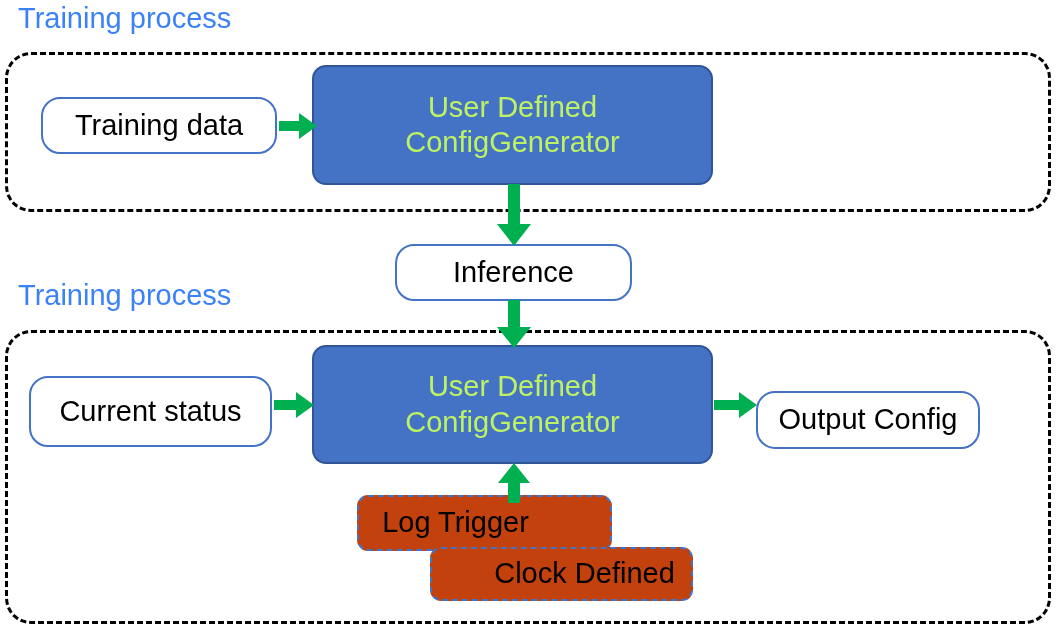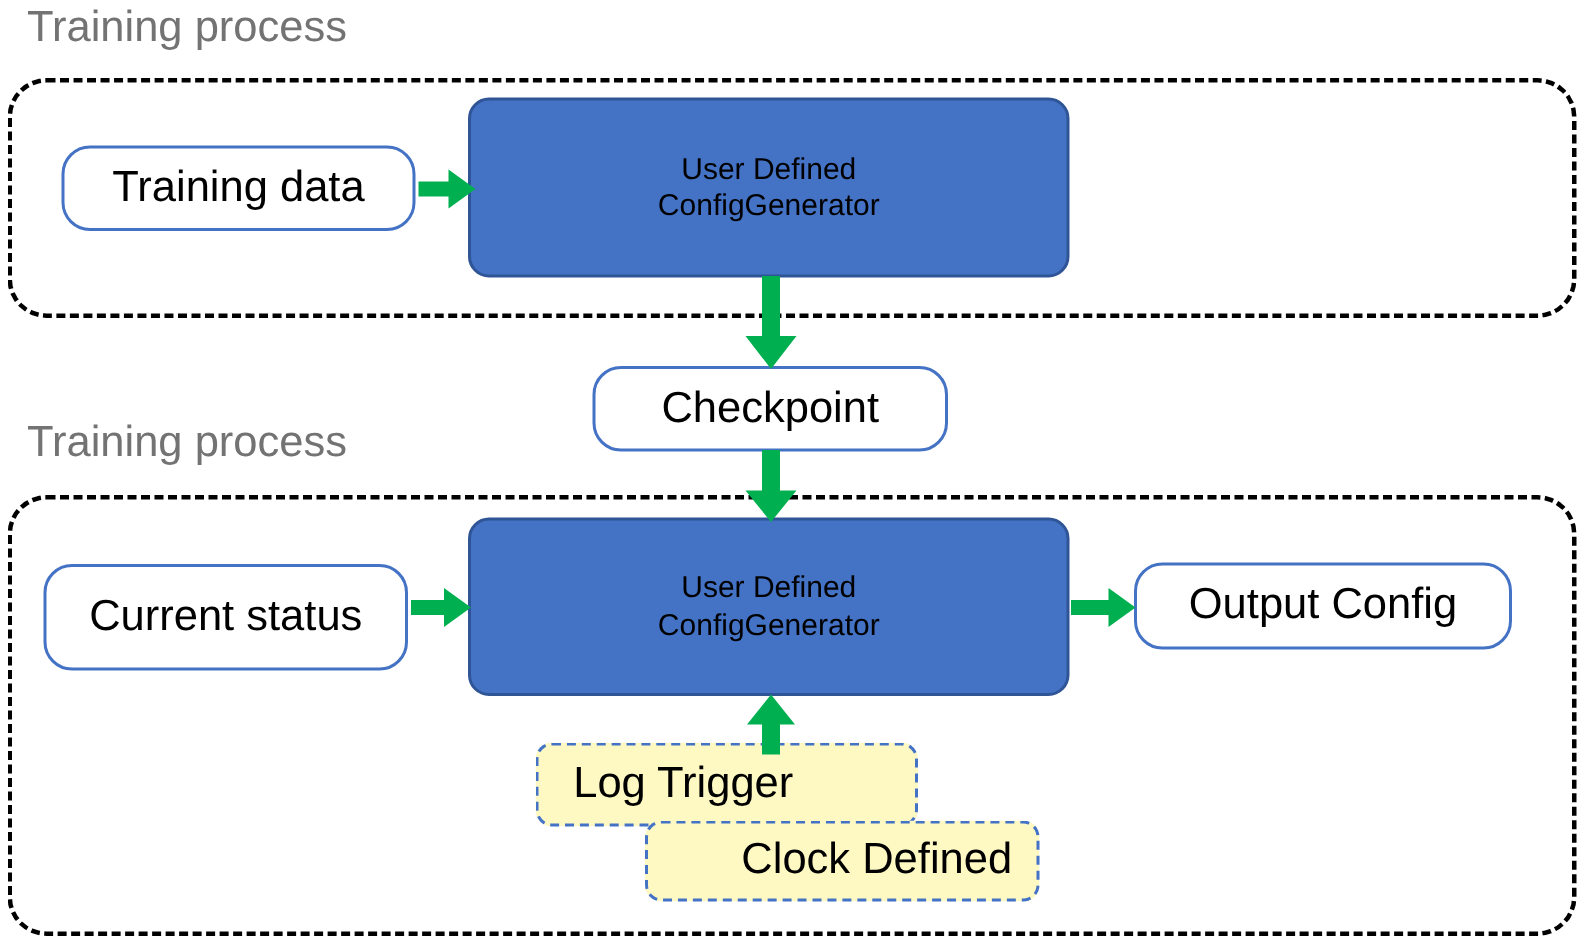--- a/index.html
+++ b/index.html
@@ -14,21 +14,21 @@
     position: relative;
     width: 1057px;
     height: 631px;
     background: #ffffff;
     overflow: hidden;
   }
   .section-title {
     position: absolute;
     font-size: 29px;
     line-height: 1;
-    color: #737373;
+    color: #3b82f6;
     white-space: nowrap;
     font-family: "Liberation Sans", sans-serif;
   }
   .process-container {
     position: absolute;
     border: 3px dashed #000000;
     border-radius: 26px;
     box-sizing: border-box;
     background: transparent;
   }
@@ -44,27 +44,27 @@
   .node-plain {
     background: #ffffff;
     border: 2px solid #4472C4;
     color: #000000;
     font-size: 29px;
     line-height: 1.08;
   }
   .node-primary {
     background: #4472C4;
     border: 2px solid #2F5597;
-    color: #000000;
-    font-size: 20px;
+    color: #bef264;
+    font-size: 29px;
     line-height: 1.22;
     border-radius: 14px;
   }
   .node-trigger {
-    background: #fef9c3;
+    background: #c2410c;
     border: 2px dashed #4472C4;
     color: #000000;
     font-size: 29px;
     line-height: 1.08;
     border-radius: 11px;
   }
   .node-label {
     display: block;
     white-space: pre-line;
   }
@@ -104,21 +104,21 @@
     </svg>
   </div>
 
   <div class="arrow z-high" style="left:497px; top:184px;">
     <svg width="34" height="62" viewBox="0 0 34 62">
       <path d="M11,0 L23,0 L23,40 L34,40 L17,62 L0,40 L11,40 Z" fill="#00B050"></path>
     </svg>
   </div>
 
   <div class="node node-plain z-mid" style="left:395px; top:244px; width:237px; height:57px;">
-    <span class="node-label">Checkpoint</span>
+    <span class="node-label">Inference</span>
   </div>
 
   <div class="arrow z-high" style="left:497px; top:300px;">
     <svg width="34" height="48" viewBox="0 0 34 48">
       <path d="M11,0 L23,0 L23,27 L34,27 L17,48 L0,27 L11,27 Z" fill="#00B050"></path>
     </svg>
   </div>
 
   <div class="section-title z-mid" style="left:18px; top:281px;">Training process</div>
 
@@ -126,21 +126,21 @@
 
   <div class="node node-plain z-mid" style="left:29px; top:376px; width:243px; height:71px;">
     <span class="node-label">Current status</span>
   </div>
 
   <div class="node node-primary z-mid" style="left:312px; top:345px; width:401px; height:119px;">
     <span class="node-label">User Defined
 ConfigGenerator</span>
   </div>
 
-  <div class="node node-plain z-mid" style="left:756px; top:375px; width:252px; height:58px;text-align:right;">
+  <div class="node node-plain z-mid" style="left:756px; top:391px; width:224px; height:58px;text-align:right;">
     <span class="node-label">Output Config</span>
   </div>
 
   <div class="arrow z-high" style="left:274px; top:392px;">
     <svg width="40" height="26" viewBox="0 0 40 26">
       <path d="M0,8 L22,8 L22,0 L40,13 L22,26 L22,18 L0,18 Z" fill="#00B050"></path>
     </svg>
   </div>
 
   <div class="arrow z-high" style="left:714px; top:392px;">

